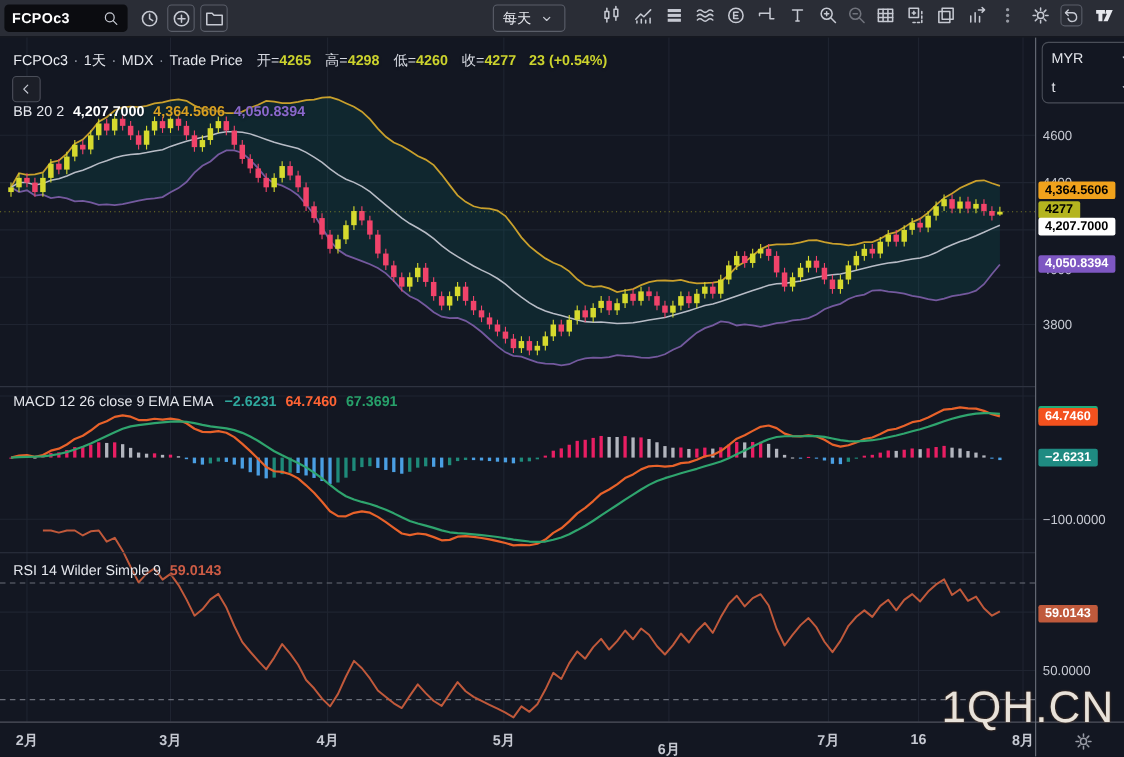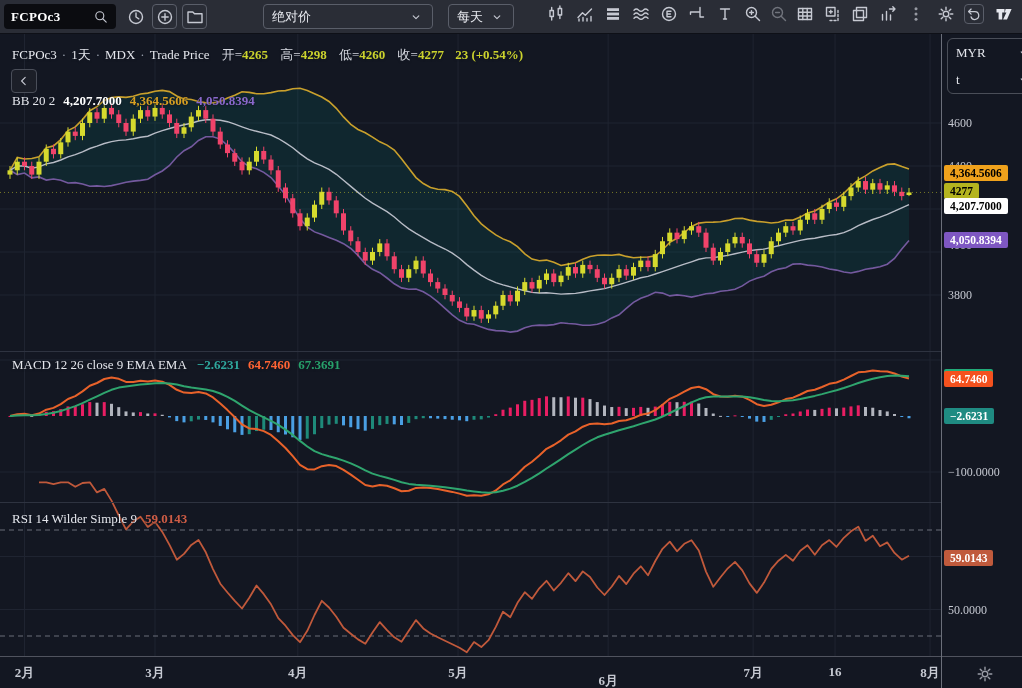--- a/index.html
+++ b/index.html
@@ -1,17 +1,17 @@
 <!DOCTYPE html>
 <html><head>
 <meta charset="utf-8">
 <style>
   html,body{margin:0;padding:0;background:#131722;}
   .app{position:relative;width:1022px;height:688px;background:#131722;overflow:hidden;
-       font-family:Liberation Serif, serif;color:#d1d4dc;}
+       font-family:Liberation Sans, sans-serif;color:#d1d4dc;}
   svg.chart{position:absolute;left:0;top:0;z-index:1;}
   
   .toolbar{position:absolute;left:0;top:0;width:1022px;height:33px;background:#2a2d36;
            border-bottom:1px solid #0e1017;z-index:4;}
   .sym{position:absolute;left:4px;top:4px;width:112px;height:25px;background:#0b0c10;border-radius:4px;
        color:#fff;font-size:13px;font-weight:700;display:flex;align-items:center;
        justify-content:space-between;padding:0 7px;box-sizing:border-box;letter-spacing:.3px;}
   .tbtn{position:absolute;top:4px;width:25px;height:25px;display:flex;align-items:center;
         justify-content:center;border-radius:4px;box-sizing:border-box;}
   .boxed{border:1px solid #5a5e69;}
@@ -504,30 +504,20 @@
     </div>
     <div class="tbtn boxed" style="left:182px">
       <span class="icon">
           <svg width="100%" height="100%" viewBox="0 0 20 20">
             <g fill="none" stroke="#c6c9d2" stroke-width="1.4" stroke-linecap="round" stroke-linejoin="round">
               <path d="M3 15.5 V5 h4.8 l1.7 1.8 H17 V15.5 z"></path>
             </g>
           </svg>
         </span>
     </div>
-    <div class="select" style="left:263px;width:170px">
-      <span>绝对价</span>
-      <span class="icon s16">
-          <svg width="100%" height="100%" viewBox="0 0 20 20">
-            <g fill="none" stroke="#c6c9d2" stroke-width="1.4" stroke-linecap="round" stroke-linejoin="round">
-              <polyline points="6.5,8.5 10,12 13.5,8.5"></polyline>
-            </g>
-          </svg>
-        </span>
-    </div>
     <div class="select" style="left:448px;width:66px">
       <span>每天</span>
       <span class="icon s16">
           <svg width="100%" height="100%" viewBox="0 0 20 20">
             <g fill="none" stroke="#c6c9d2" stroke-width="1.4" stroke-linecap="round" stroke-linejoin="round">
               <polyline points="6.5,8.5 10,12 13.5,8.5"></polyline>
             </g>
           </svg>
         </span>
     </div>
@@ -727,20 +717,21 @@
 
   <div class="corner icon">
       <svg width="100%" height="100%" viewBox="0 0 20 20">
         <g fill="none" stroke="#c6c9d2" stroke-width="1.4" stroke-linecap="round" stroke-linejoin="round">
           <circle cx="10" cy="10" r="2.8"></circle>
           <path d="M10 3.2 v2.2 M10 14.6 v2.2 M3.2 10 h2.2 M14.6 10 h2.2 M5.2 5.2 l1.6 1.6 M13.2 13.2 l1.6 1.6 M14.8 5.2 l-1.6 1.6 M6.8 13.2 l-1.6 1.6"></path>
         </g>
       </svg>
     </div>
 
+  <div class="wm">1QH.CN</div>
 <div class="tick" style="top: 116px;">4600</div>
     <div class="tick" style="top: 159px;">4400</div>
     <div class="tick" style="top: 238px; text-align: center;">4000</div>
     <div class="tick" style="top: 288px;">3800</div>
     <div class="badge" style="top: 164.62px; background: rgb(240, 162, 28); color: rgb(0, 0, 0);">4,364.5606</div>
     <div class="badge" style="top: 183.445px; background: rgb(180, 180, 31); color: rgb(0, 0, 0);">4277</div>
     <div class="badge" style="top: 198.345px; background: rgb(255, 255, 255); color: rgb(0, 0, 0);">4,207.7000</div>
     <div class="badge" style="top: 232.069px; background: rgb(126, 87, 194); color: rgb(255, 255, 255);">4,050.8394</div>
     <div class="tick" style="top: 465px;">−100.0000</div>
     <div class="badge" style="top: 369.273px; background: rgb(34, 171, 121); color: rgb(255, 255, 255);">67.3691</div>

